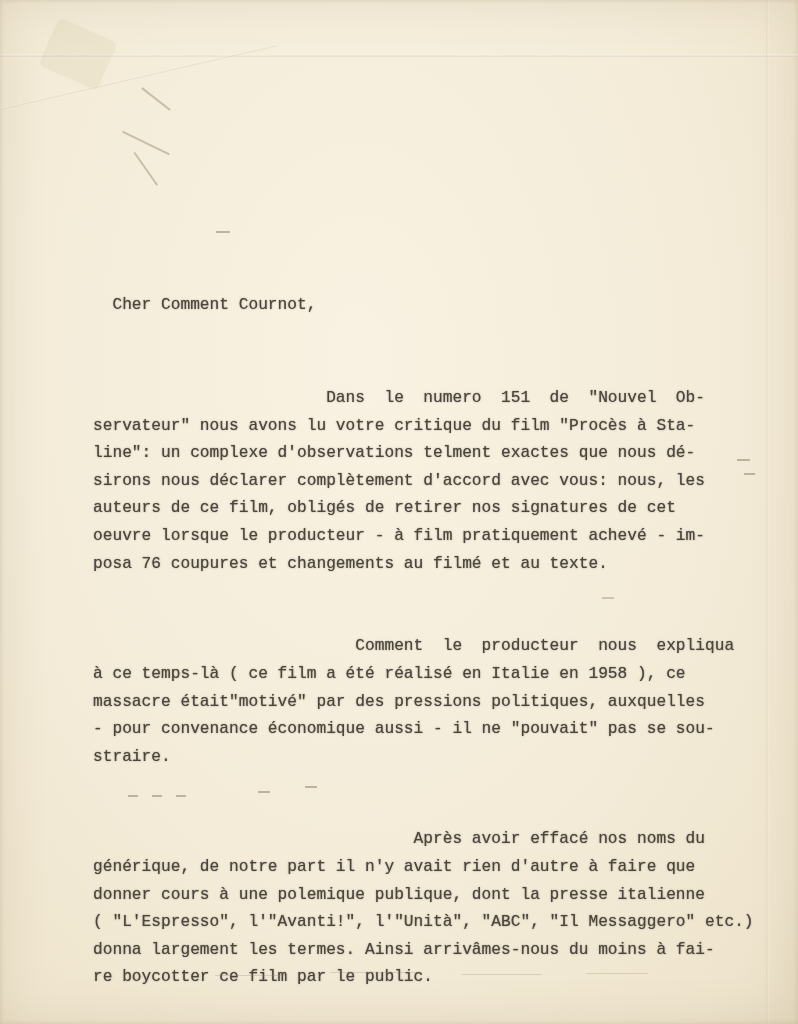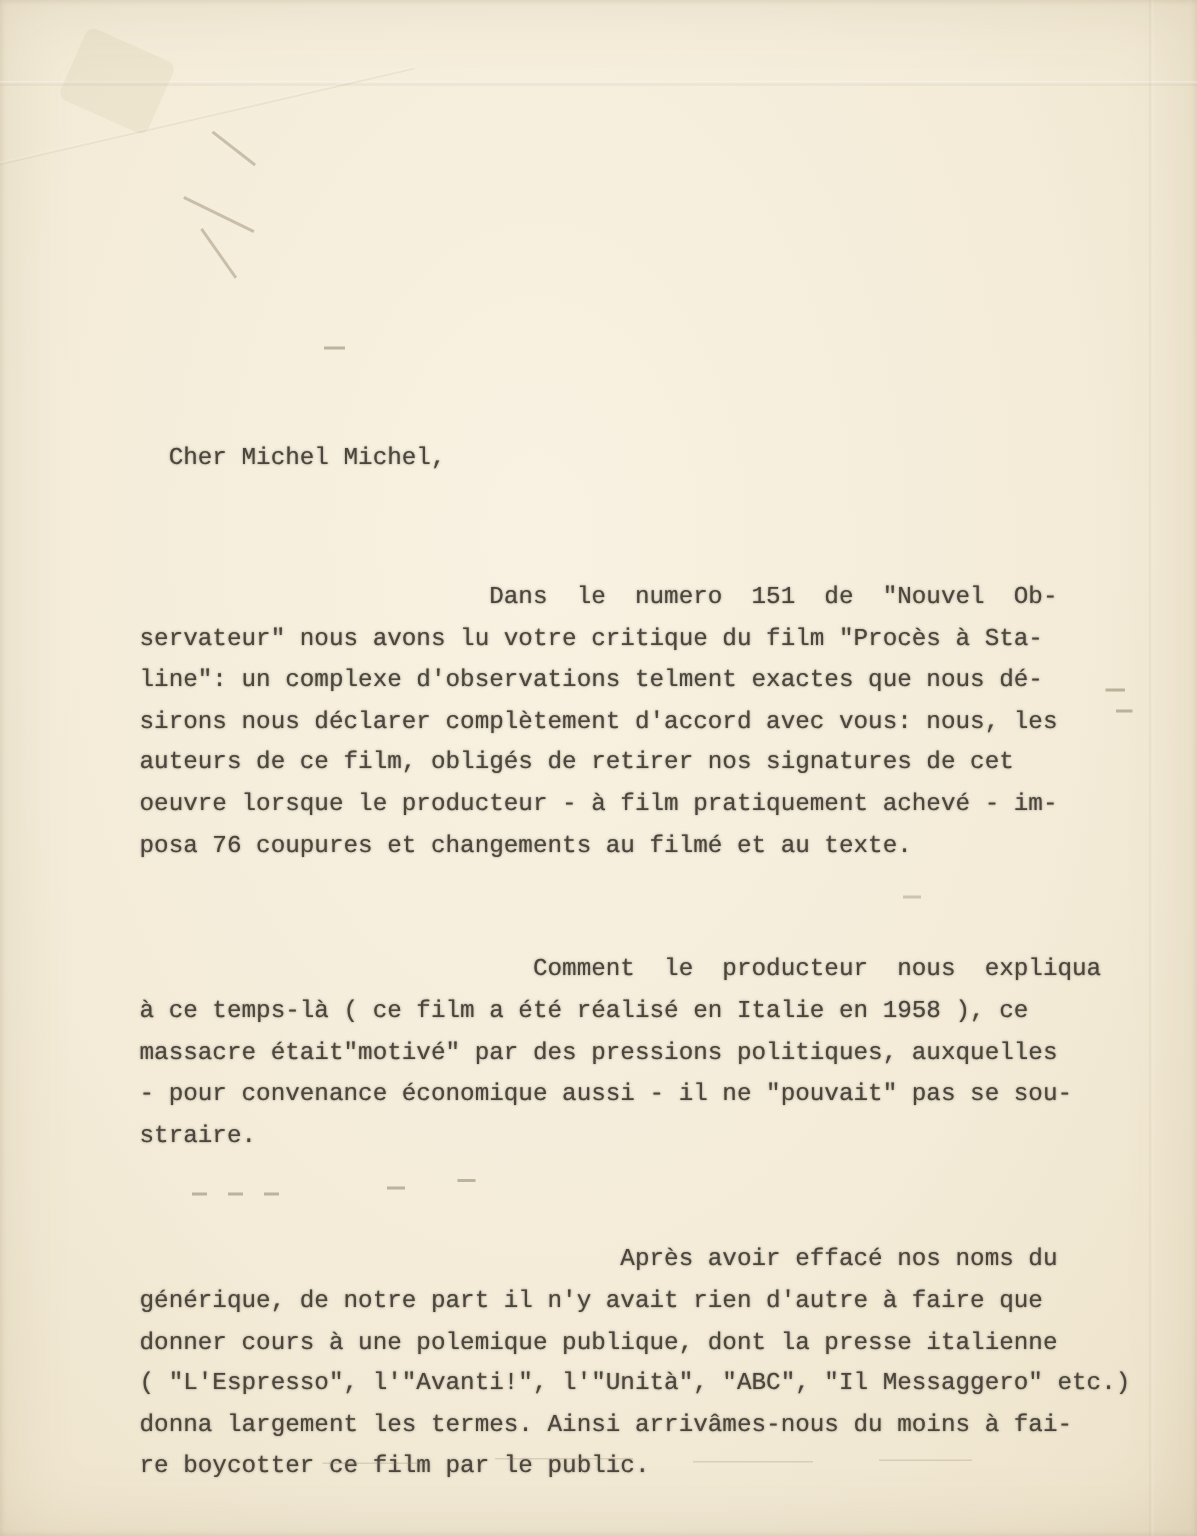--- a/index.html
+++ b/index.html
@@ -81,21 +81,21 @@
   <div class="crease crease-top"></div>
   <div class="crease crease-diag"></div>
   <div class="crease crease-right"></div>
   <div class="crease fold-corner"></div>
 
   <div class="scribble sc1"></div>
   <div class="scribble sc2"></div>
   <div class="scribble sc3"></div>
 
   <div class="letter">
-    <div class="salutation">  Cher Michel Michel,</div>
+    <div class="salutation">  Cher Comment Cournot,</div>
     <div class="para p1">                        Dans  le  numero  151  de  "Nouvel  Ob-
 servateur" nous avons lu votre critique du film "Procès à Sta-
 line": un complexe d'observations telment exactes que nous dé-
 sirons nous déclarer complètement d'accord avec vous: nous, les
 auteurs de ce film, obligés de retirer nos signatures de cet
 oeuvre lorsque le producteur - à film pratiquement achevé - im-
 posa 76 coupures et changements au filmé et au texte.</div>
     <div class="para">                           Comment  le  producteur  nous  expliqua
 à ce temps-là ( ce film a été réalisé en Italie en 1958 ), ce
 massacre était"motivé" par des pressions politiques, auxquelles

